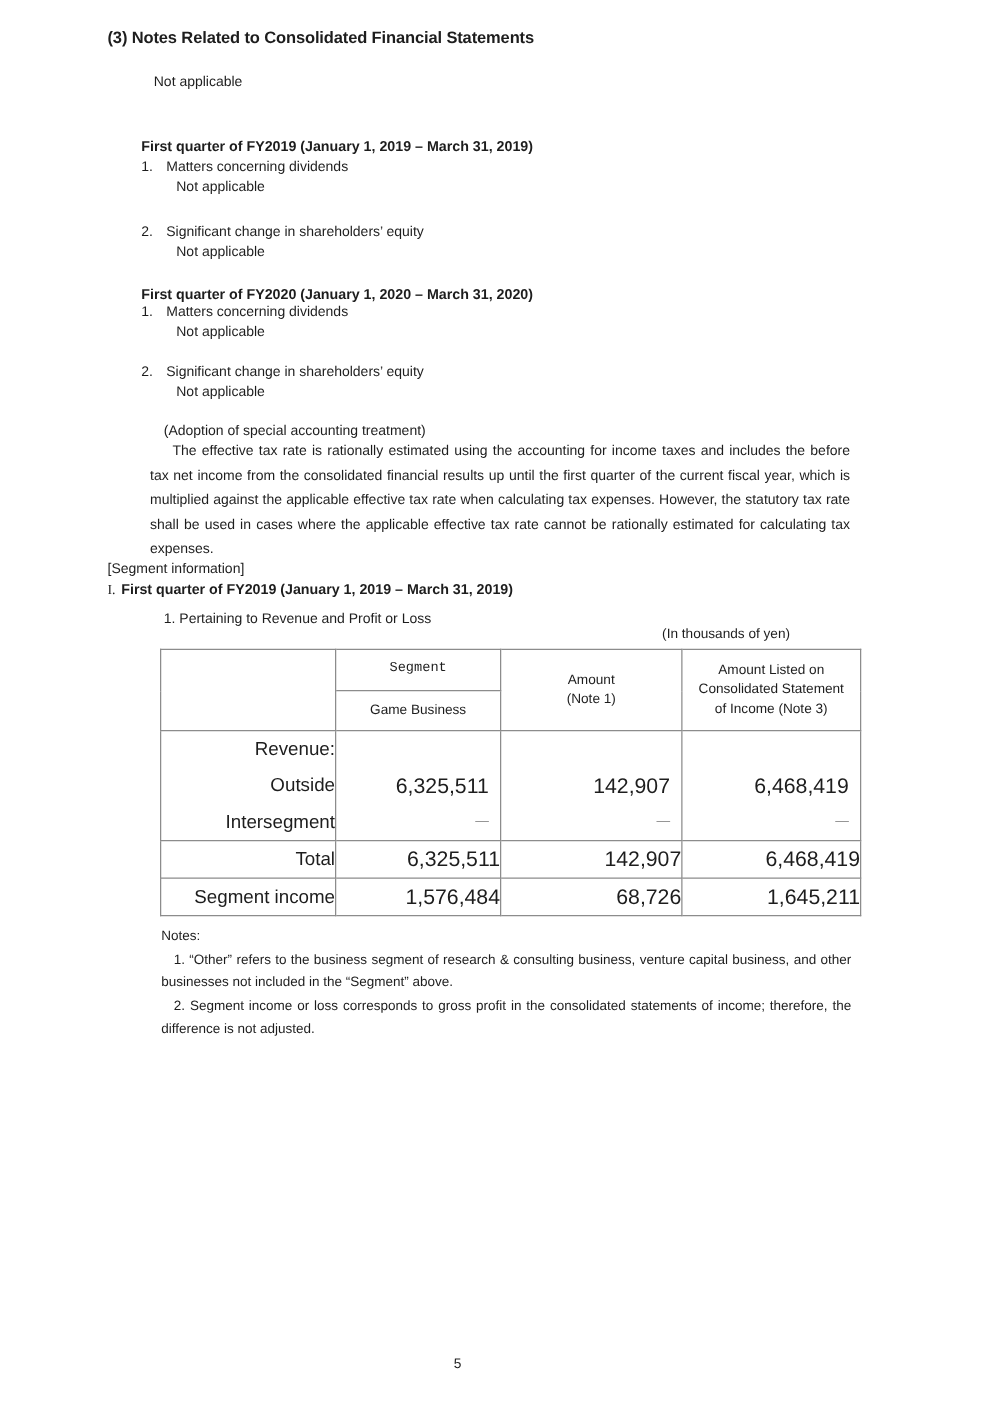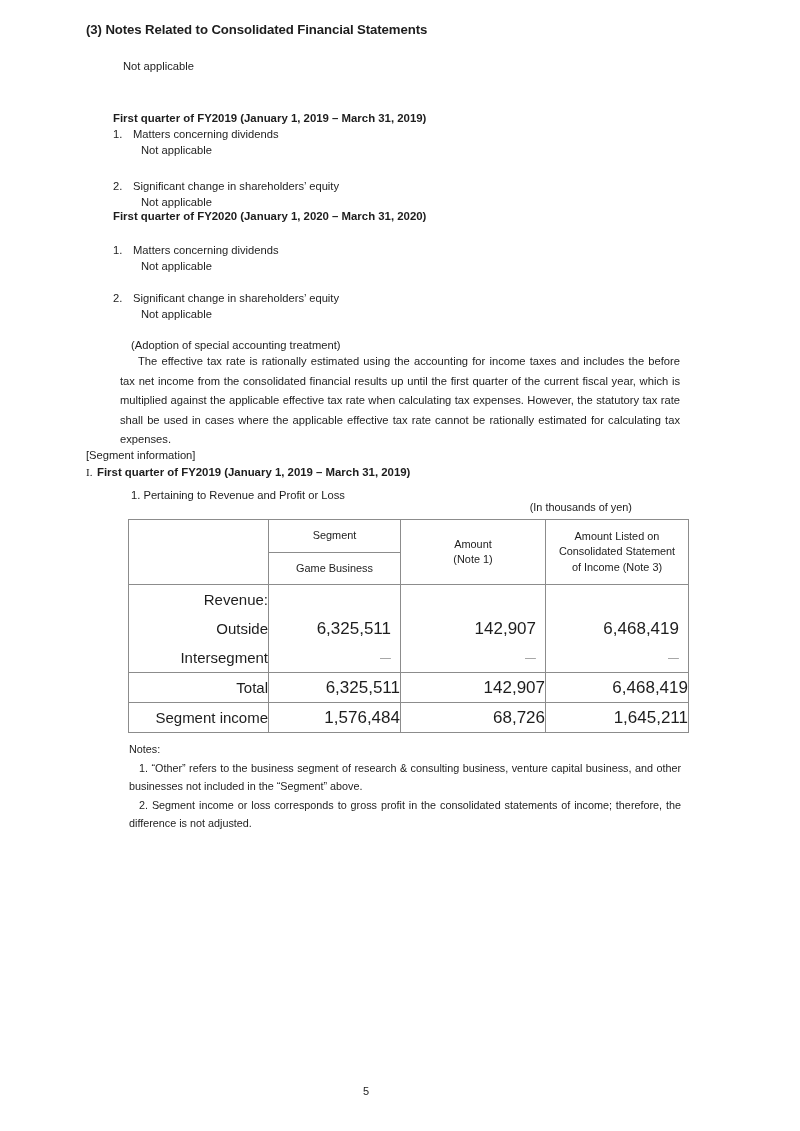--- a/index.html
+++ b/index.html
@@ -89,21 +89,21 @@
   .col-b { width: 132px; }
   .col-c { width: 145px; }
   .col-d { width: 143px; }
 
   .hd-center {
     text-align: center;
     font-size: 10.9px;
     line-height: 15.5px;
     padding: 4px 4px;
   }
-  .hd-seg { height: 32px; }
+  .hd-seg { height: 32px; font-family: Liberation Mono, monospace; }
   .hd-game { height: 31px; }
   .hd-tall { height: 63px; }
 
   .row-label {
     text-align: right;
     padding-left: 10px;
     font-size: 15px;
     margin-left: 28px;
   }
   .row-label.ind { padding-left: 22px; }
@@ -167,21 +167,21 @@
   <div class="t h-sub" style="left:113px; top:110px;">First quarter of FY2019 (January 1, 2019 – March 31, 2019)</div>
 
   <div class="t" style="left:113px; top:126px;">1.</div>
   <div class="t" style="left:133px; top:126px;">Matters concerning dividends</div>
   <div class="t" style="left:141px; top:142px;">Not applicable</div>
 
   <div class="t" style="left:113px; top:178px;">2.</div>
   <div class="t" style="left:133px; top:178px;">Significant change in shareholders’ equity</div>
   <div class="t" style="left:141px; top:194px;">Not applicable</div>
 
-  <div class="t h-sub" style="left:113px; top:208px;">First quarter of FY2020 (January 1, 2020 – March 31, 2020)</div>
+  <div class="t h-sub" style="left:113px; top:228px;">First quarter of FY2020 (January 1, 2020 – March 31, 2020)</div>
 
   <div class="t" style="left:113px; top:242px;">1.</div>
   <div class="t" style="left:133px; top:242px;">Matters concerning dividends</div>
   <div class="t" style="left:141px; top:258px;">Not applicable</div>
 
   <div class="t" style="left:113px; top:290px;">2.</div>
   <div class="t" style="left:133px; top:290px;">Significant change in shareholders’ equity</div>
   <div class="t" style="left:141px; top:306px;">Not applicable</div>
 
   <div class="t" style="left:131px; top:337px;">(Adoption of special accounting treatment)</div>

